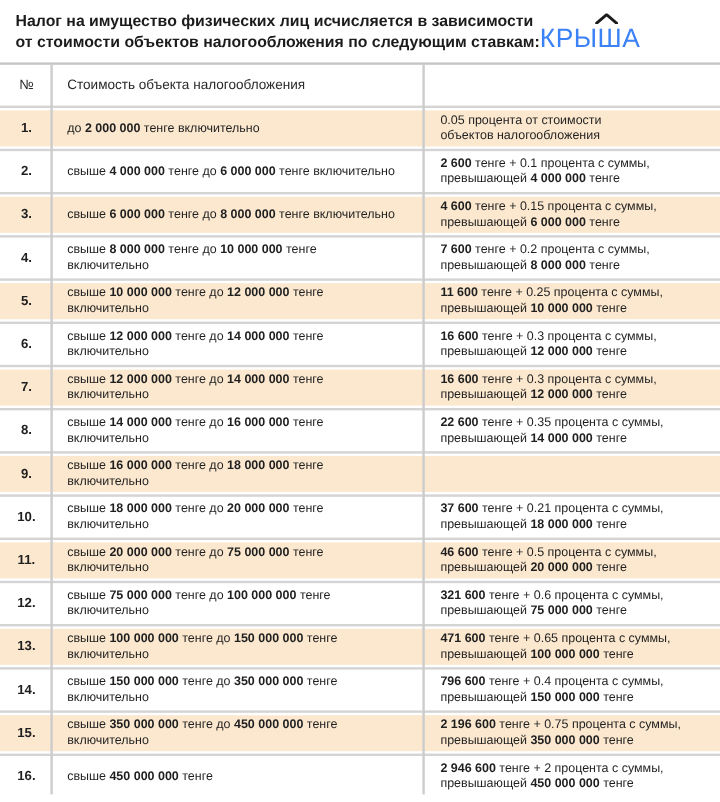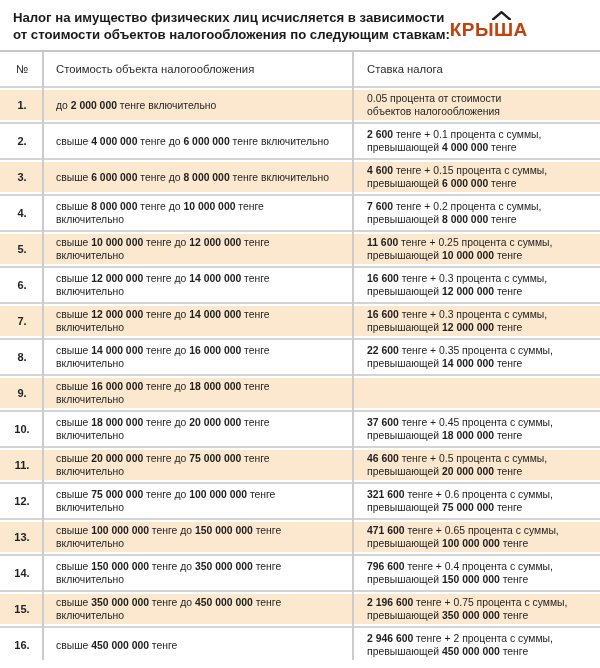--- a/index.html
+++ b/index.html
@@ -8,21 +8,21 @@
     width:600px; height:668px;
     font-family:"Liberation Sans", sans-serif;
     color:#1f1f1f;
   }
   .page { position:relative; width:600px; height:668px; background:#fff; overflow:hidden; }
 
   
   .header { display:flex; justify-content:flex-start; align-items:flex-start; padding:9px 12px 0 13px; }
   .title { font-size:13.2px; font-weight:bold; line-height:17px; color:#1b1b1b; }
   .title span { display:block; }
-  .logo { position:relative; font-size:19px; font-weight:bold; letter-spacing:0.4px; color:#c2410c; padding-top:10px; margin-right:5px; white-space:nowrap; }
+  .logo { position:relative; font-size:22px; font-weight:normal; letter-spacing:0.4px; color:#3b82f6; padding-top:10px; margin-right:5px; white-space:nowrap; }
   .roof-wrap { position:relative; display:inline-block; }
   .roof { position:absolute; left:-2px; top:-8px; width:19px; height:9px; }
 
   
   .tbl { position:relative; margin-top:7px; border-top:2px solid #c6c6c6; }
   .vline { position:absolute; top:0; bottom:0; width:2px; background:#cccccc; }
   .vline.v1 { left:42px; }
   .vline.v2 { left:352px; }
 
   .hrow { display:flex; align-items:center; height:34px; font-size:11.3px; color:#2a2a2a; }
@@ -53,21 +53,20 @@
     </div>
   </div>
 
   <div class="tbl">
     <div class="vline v1"></div>
     <div class="vline v2"></div>
 
     <div class="hrow">
       <div class="c1">№</div>
       <div class="c2">Стоимость объекта налогообложения</div>
-      <div class="c3">Ставка налога</div>
     </div>
 
     <div>
   <div class="row">
     <div class="row-inner shaded">
       <div class="c1 num">1.</div>
       <div class="c2 val"><span>до </span><span class="b">2&nbsp;000&nbsp;000</span><span> тенге включительно</span></div>
       <div class="c3 rate"><span>0.05 процента от стоимости</span><br><span>объектов налогообложения</span></div>
     </div>
   </div>
@@ -132,21 +131,21 @@
     <div class="row-inner shaded">
       <div class="c1 num">9.</div>
       <div class="c2 val"><span>свыше </span><span class="b">16&nbsp;000&nbsp;000</span><span> тенге до </span><span class="b">18&nbsp;000&nbsp;000</span><span> тенге</span><br><span>включительно</span></div>
     </div>
   </div>
 
   <div class="row">
     <div class="row-inner">
       <div class="c1 num">10.</div>
       <div class="c2 val"><span>свыше </span><span class="b">18&nbsp;000&nbsp;000</span><span> тенге до </span><span class="b">20&nbsp;000&nbsp;000</span><span> тенге</span><br><span>включительно</span></div>
-      <div class="c3 rate"><span class="b">37&nbsp;600</span><span> тенге + 0.45 процента с суммы,</span><br><span>превышающей </span><span class="b">18&nbsp;000&nbsp;000</span><span> тенге</span></div>
+      <div class="c3 rate"><span class="b">37&nbsp;600</span><span> тенге + 0.21 процента с суммы,</span><br><span>превышающей </span><span class="b">18&nbsp;000&nbsp;000</span><span> тенге</span></div>
     </div>
   </div>
 
   <div class="row">
     <div class="row-inner shaded">
       <div class="c1 num">11.</div>
       <div class="c2 val"><span>свыше </span><span class="b">20&nbsp;000&nbsp;000</span><span> тенге до </span><span class="b">75&nbsp;000&nbsp;000</span><span> тенге</span><br><span>включительно</span></div>
       <div class="c3 rate"><span class="b">46&nbsp;600</span><span> тенге + 0.5 процента с суммы,</span><br><span>превышающей </span><span class="b">20&nbsp;000&nbsp;000</span><span> тенге</span></div>
     </div>
   </div>

